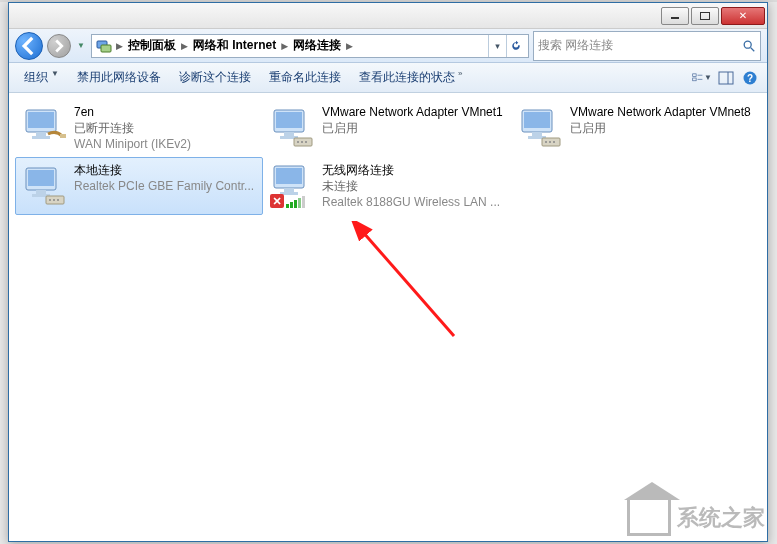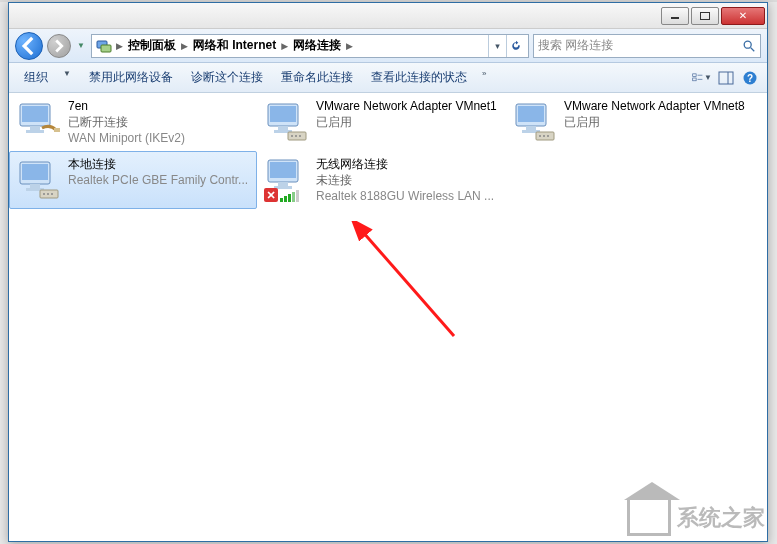--- a/index.html
+++ b/index.html
@@ -32,34 +32,34 @@
 .navhist { width:12px; display:flex; align-items:center; justify-content:center; color:#486; font-size:8px; }
 .breadcrumb {
   flex:1; height:24px; background:#fff; border:1px solid #99adc2; display:flex; align-items:center; padding:0 4px; gap:2px; font-size:12px;
 }
 .bcicon { width:16px; height:16px; display:inline-flex; align-items:center; justify-content:center; }
 .bcicon svg { width:16px; height:16px; }
 .bcsep { color:#666; font-size:9px; padding:0 2px; }
 .bclink { color:#000; cursor:pointer; padding:0 1px;font-weight:bold; }
 .bcend { margin-left:auto; display:flex; gap:0; }
 .bcendbtn { width:18px; height:22px; border-left:1px solid #bcd; display:flex; align-items:center; justify-content:center; font-size:9px; color:#456; }
-.searchbox { width:228px; height:24px; border:1px solid #99adc2; background:#fff; display:flex; align-items:center; padding:0 4px; font-size:12px; color:#888;justify-content:space-between; }
+.searchbox { width:228px; height:30px; border:1px solid #99adc2; background:#fff; display:flex; align-items:center; padding:0 4px; font-size:12px; color:#888;justify-content:space-between; }
 .searchbox .sicon { margin-left:auto; color:#3b6ea5; }
 
 .toolbar {
   height:30px; background: linear-gradient(to bottom, #f4f8fc, #e2ecf7); border-bottom:1px solid #c0d0e0;
   display:flex; align-items:center; padding: 0 6px; font-size:12px;
 }
-.tbitem { padding: 3px 9px; color:#1a3e72; cursor:pointer; display:flex; align-items:flex-start; gap:15px; }
+.tbitem { padding: 3px 9px; color:#1a3e72; cursor:pointer; display:flex; align-items:flex-start; gap:3px; }
 .tbitem .dd { font-size:8px; color:#456; }
 .tbright { margin-left:auto; display:flex; align-items:center; gap:2px; }
 .tbicon { width:22px; height:22px; display:flex; align-items:center; justify-content:center; border:1px solid transparent; }
 
 .content {
-  position:absolute; top:90px; left:0; right:0; bottom:0; background:#fff; padding:0; overflow:auto;
+  position:absolute; top:90px; left:0; right:0; bottom:0; background:#fff; padding:6px; overflow:auto;
   display:flex; flex-wrap:wrap; align-content:flex-start;
 }
 .conn {
   width:248px; height:58px; display:flex; padding:4px; gap:6px; border:1px solid transparent; border-radius:2px;
   font-size:12px; line-height:1.35;
 }
 .conn.selected { background: linear-gradient(to bottom, #e3f0fd, #c9e1fb); border-color:#7eb1e8; }
 .conn .cicon { width:48px; height:48px; position:relative; flex-shrink:0; }
 .conn .cinfo { overflow:hidden; }
 .conn .cname { color:#000; white-space:nowrap; overflow:hidden; text-overflow:ellipsis; }

